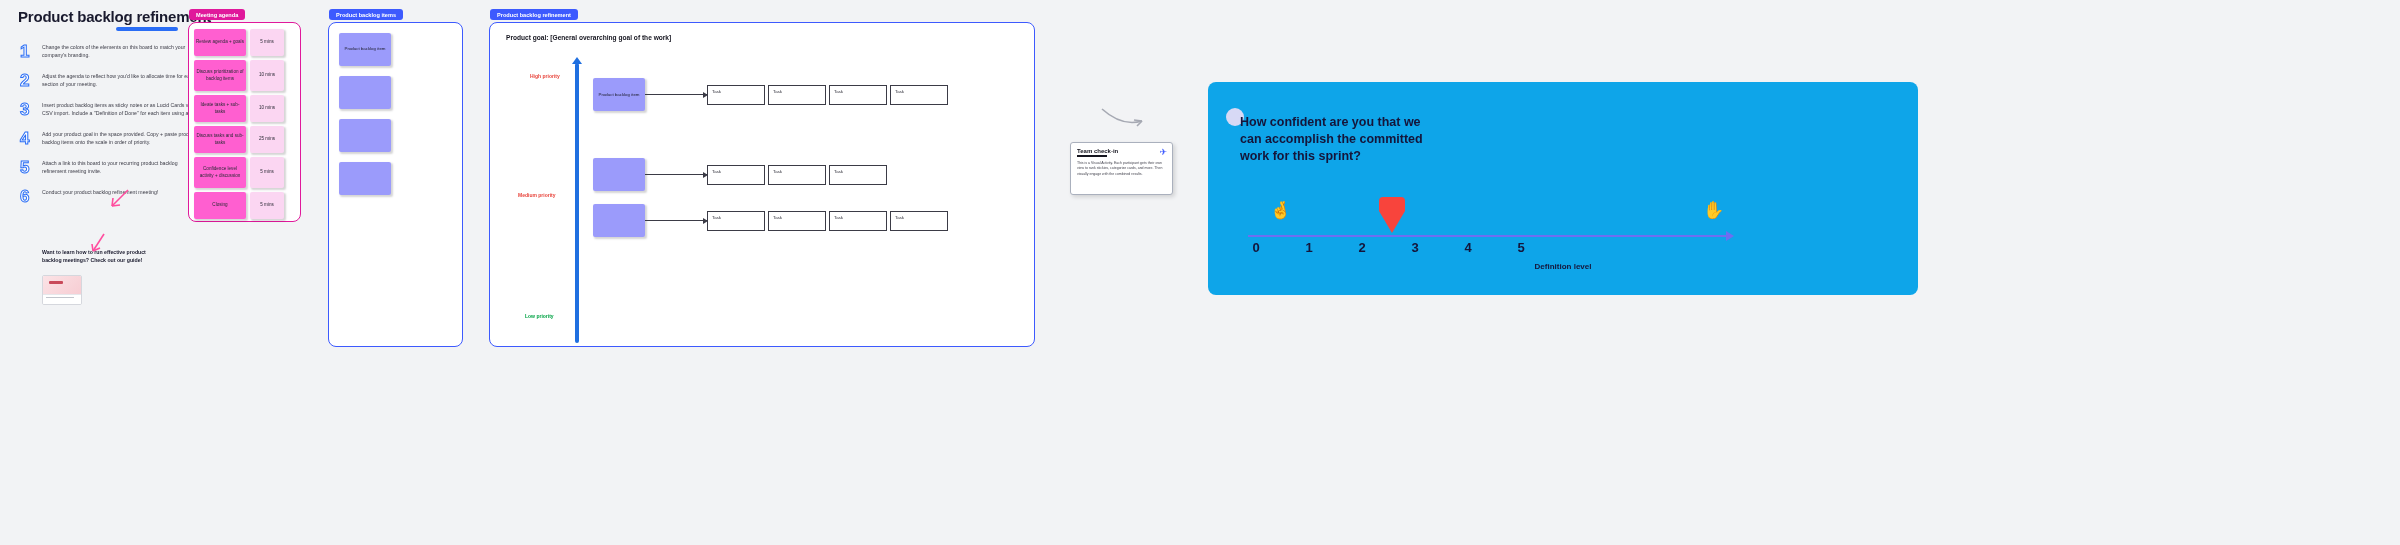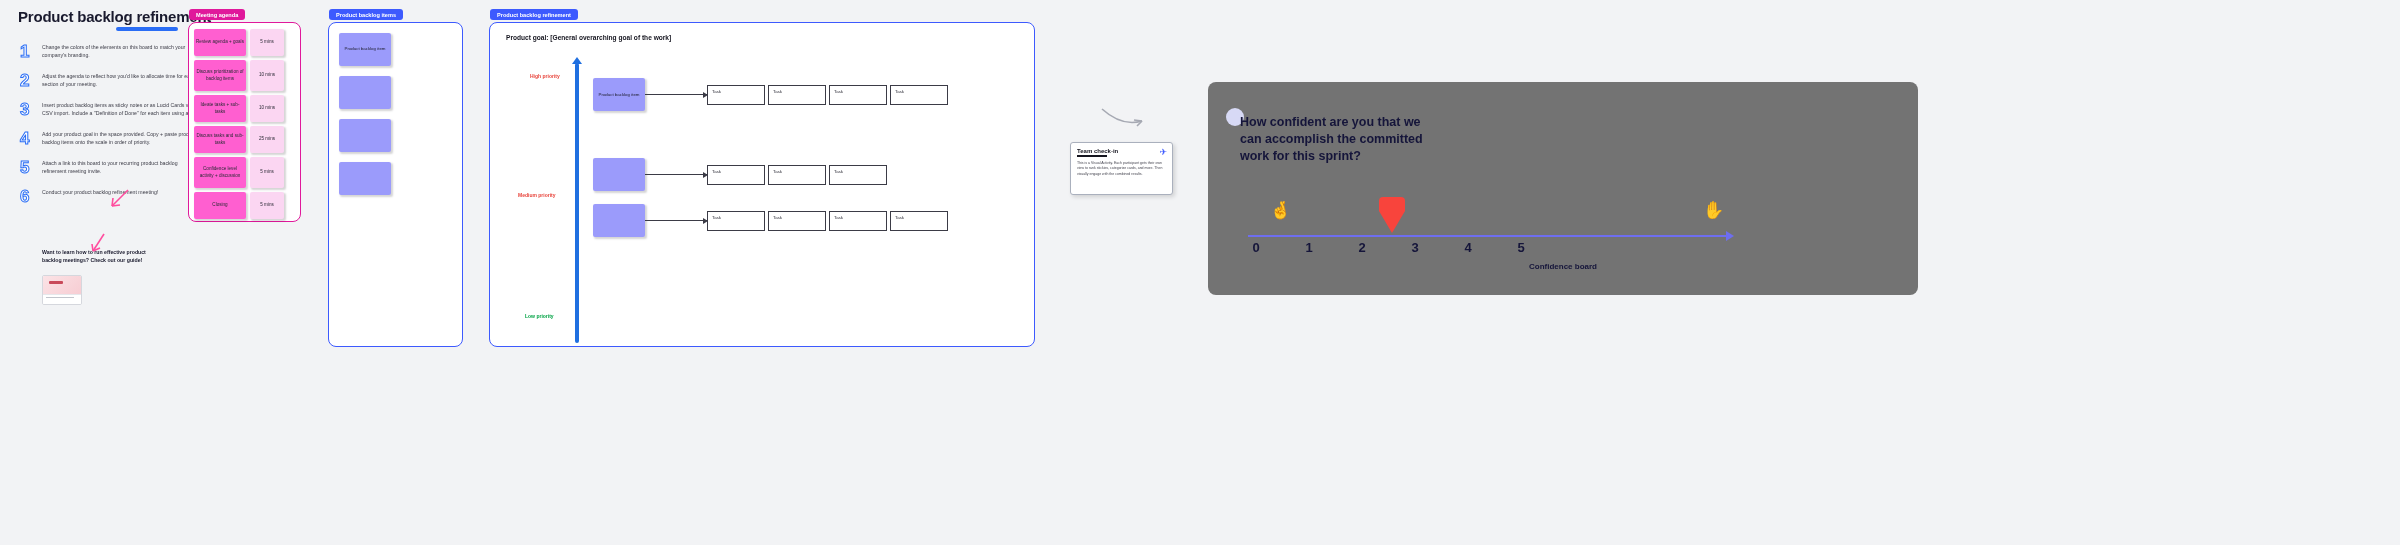--- a/index.html
+++ b/index.html
@@ -127,21 +127,21 @@
   }
   .checkin-title { font-size: 6px; font-weight: bold; color: #15151f; }
   .checkin-underline { width: 30px; height: 1.6px; background:#15151f; margin: 1px 0 0 0; }
   .checkin-body { font-size: 3.5px; line-height: 1.65; color: #44444f; margin-top: 4px; }
   .checkin-icon { position: absolute; right: 5px; top: 4px; font-size: 9px; color:#3d5afe; }
   .gray-arrow { position: absolute; left: 1100px; top: 105px; }
 
   
   #confidence {
     position: absolute; left: 1208px; top: 82px; width: 710px; height: 213px;
-    background: #737373; border-radius: 8px;
+    background: #0ea5e9; border-radius: 8px;
   }
   .conf-q {
     position: absolute; left: 32px; top: 32px; width: 190px;
     font-size: 12.5px; font-weight: bold; line-height: 1.35; color: #15153a;
   }
   .conf-quote {
     position: absolute; left: 18px; top: 26px; width: 18px; height: 18px;
     background: #d7d9f5; border-radius: 50%;
   }
   .scale-line {
@@ -321,15 +321,15 @@
     <div class="scale-line"></div>
     <div class="scale-arrow"></div>
 
     <div class="scale-num" style="left:48px">0</div>
     <div class="scale-num" style="left:101px">1</div>
     <div class="scale-num" style="left:154px">2</div>
     <div class="scale-num" style="left:207px">3</div>
     <div class="scale-num" style="left:260px">4</div>
     <div class="scale-num" style="left:313px">5</div>
 
-    <div class="conf-label">Confidence board</div>
+    <div class="conf-label">Definition level</div>
   </div>
 </div>
 
 </body></html>

